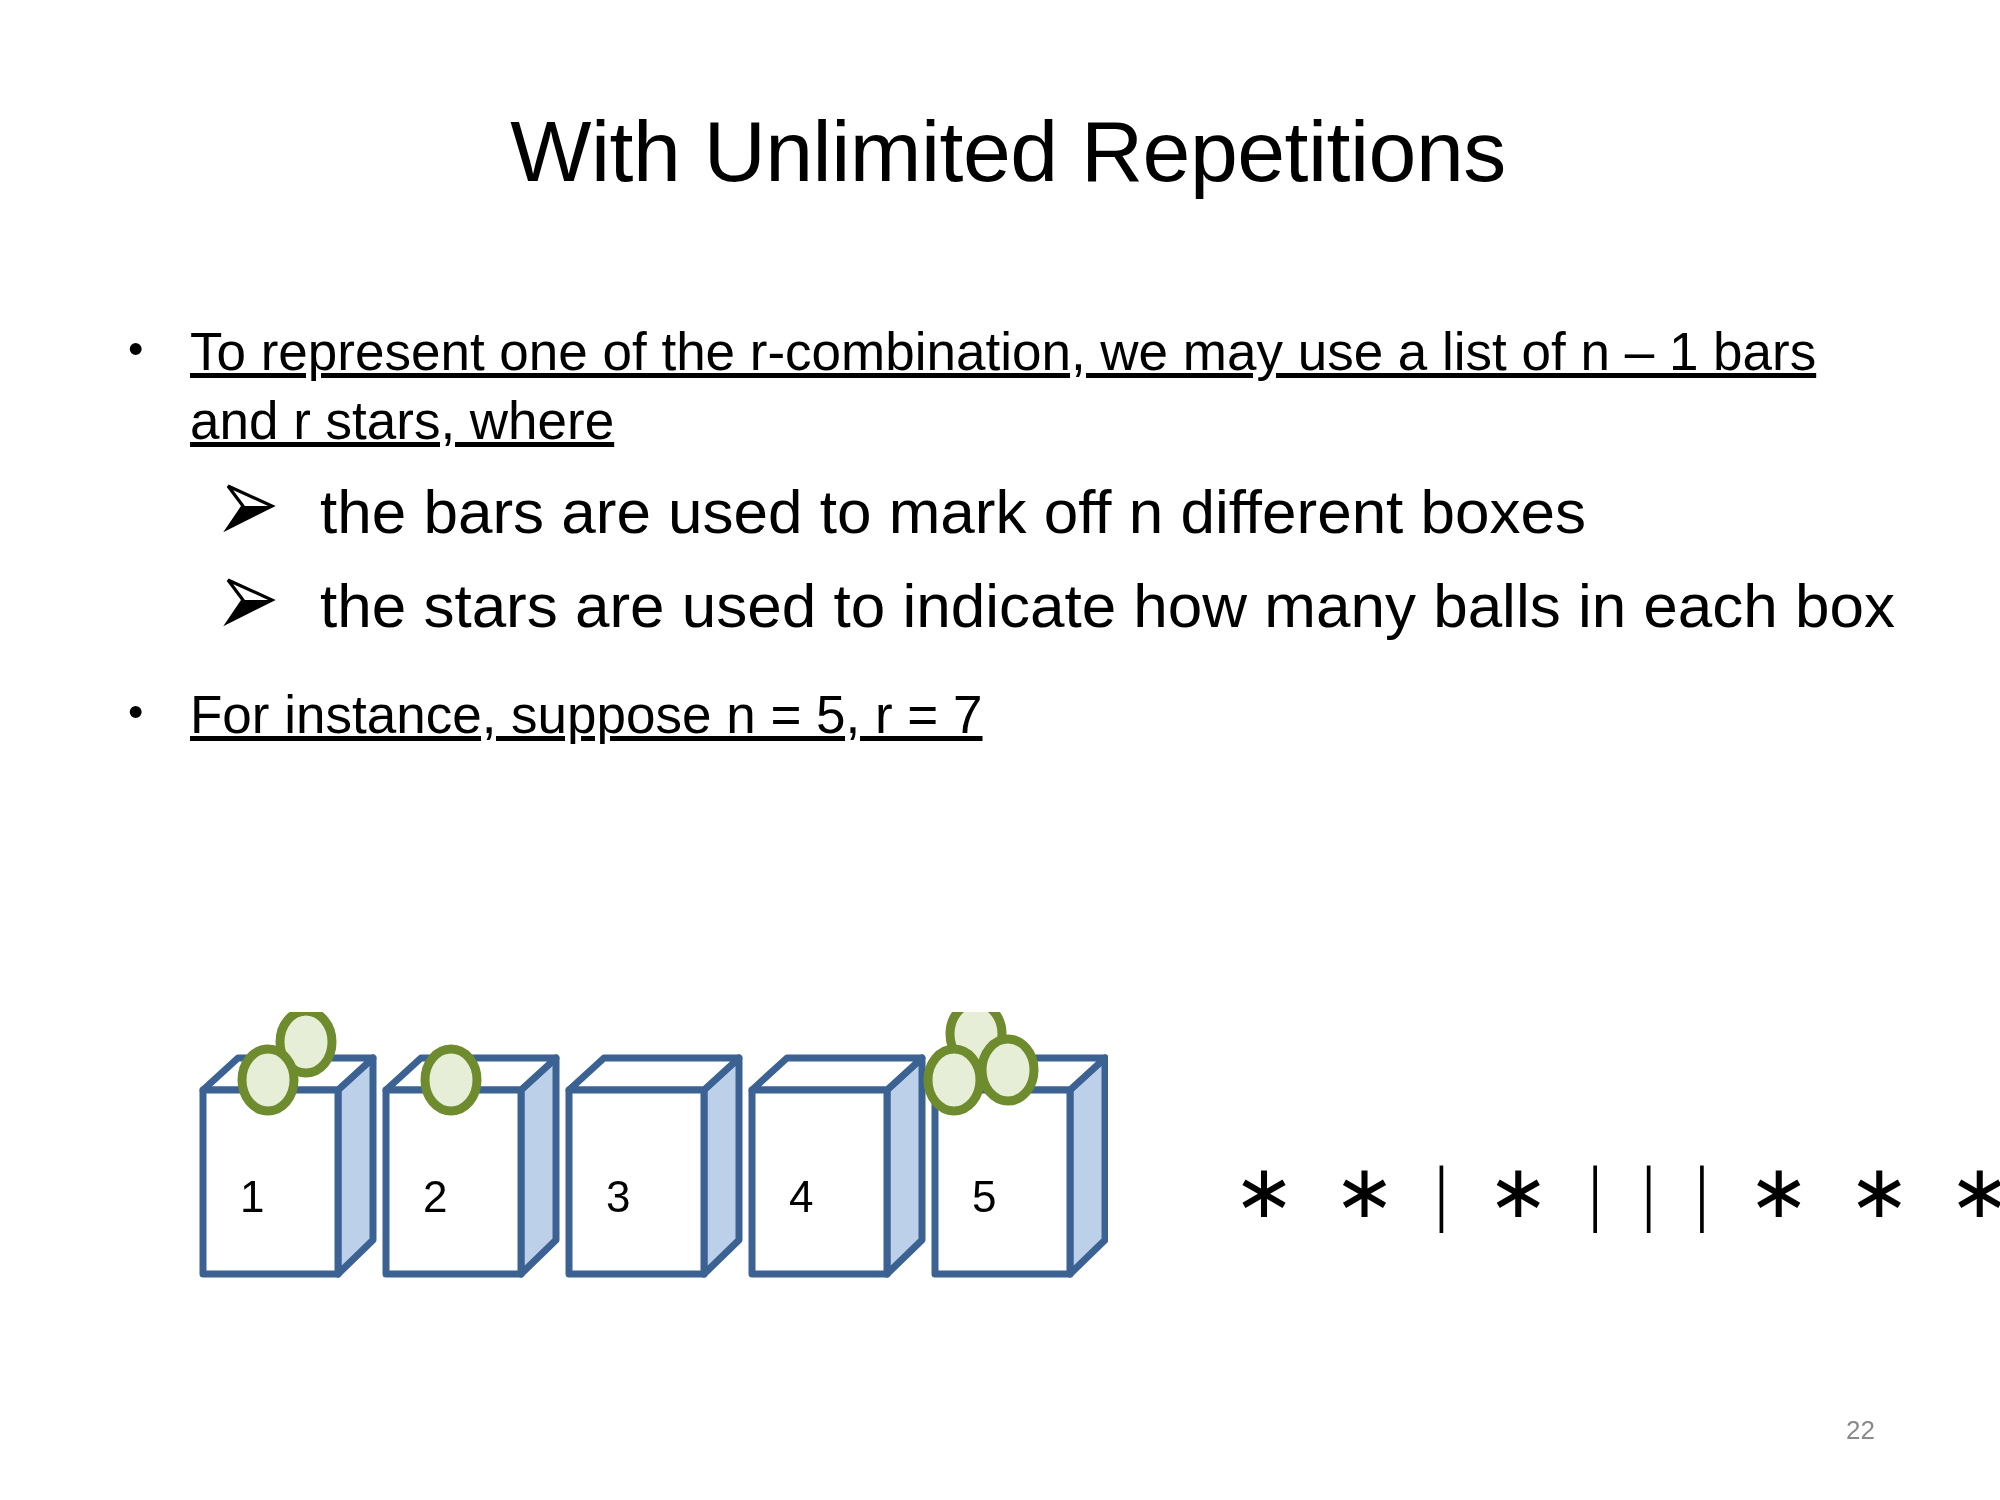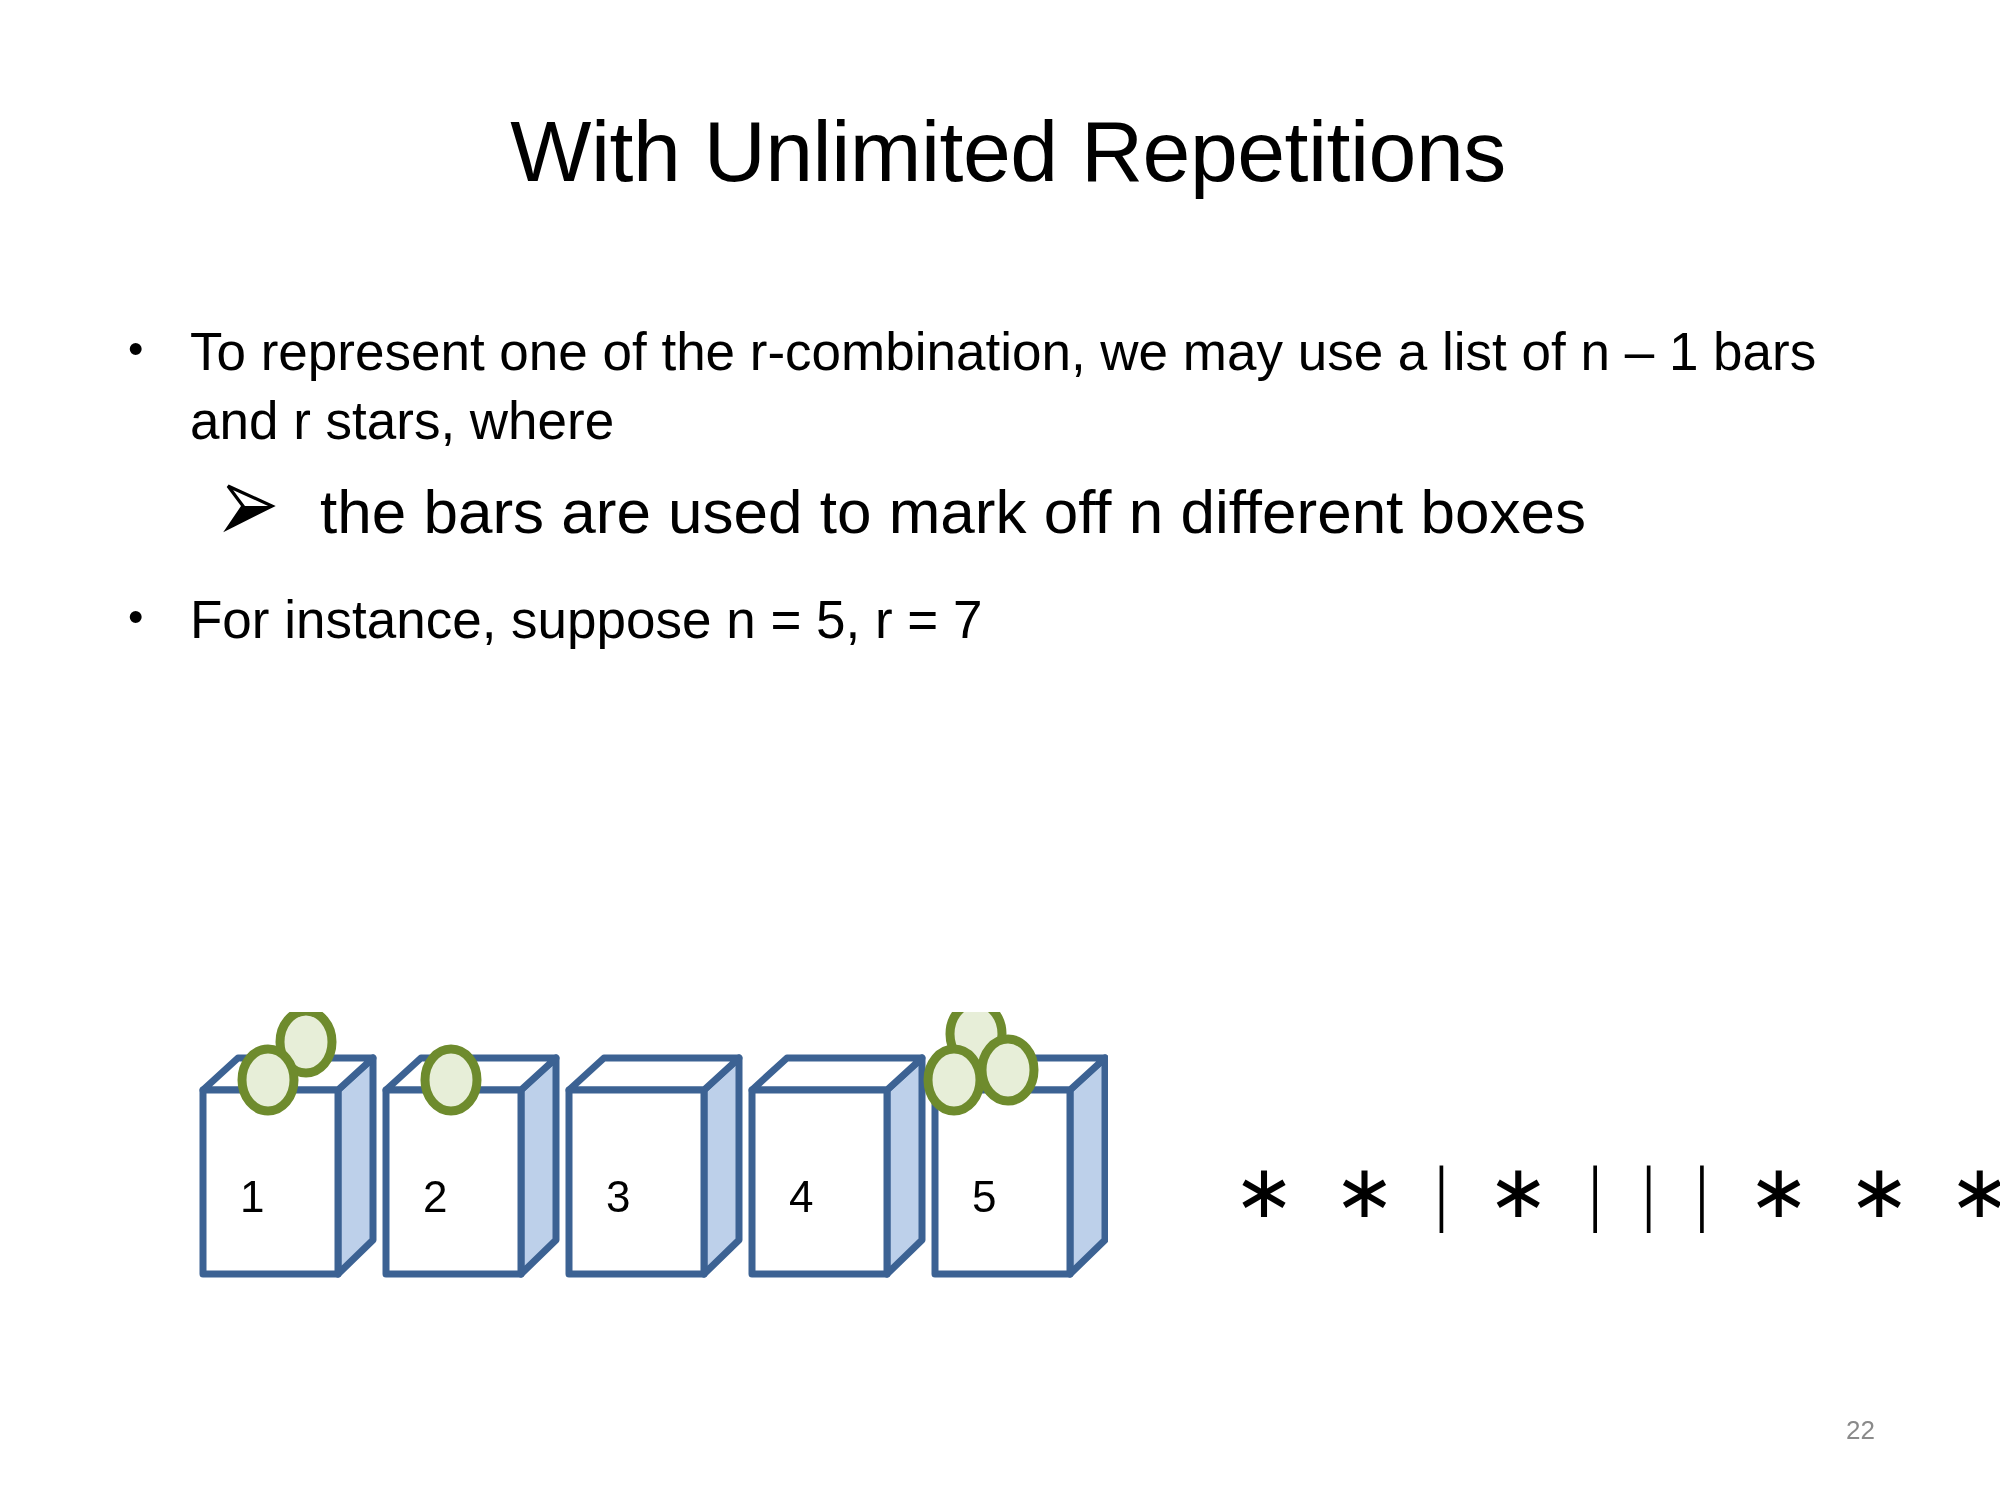--- a/index.html
+++ b/index.html
@@ -60,20 +60,21 @@
     width: 72px;
     font-size: 44px;
     line-height: 1.42;
     text-align: left;
     padding-left: 10px;
     box-sizing: border-box;
   }
   .bullet .btext {
     flex: 1 1 auto;
     max-width: 1640px;
+    text-decoration: underline;
   }
 
   .subgroup {
     margin-left: 104px;
     margin-top: 16px;
     margin-bottom: 18px;
   }
   .subbullet {
     position: relative;
     display: flex;
@@ -149,20 +150,29 @@
       <div class="subbullet">
         <span class="marker">
           <svg class="arrow-svg" width="56" height="56" viewBox="0 0 56 56" aria-hidden="true">
             <path d="M6 8 L50 28 L6 50 L21 28 Z" fill="none" stroke="#000000" stroke-width="3.2" stroke-linejoin="miter"></path>
             <path d="M6 50 L21 28 L50 28 Z" fill="#000000" stroke="none"></path>
           </svg>
         </span>
         <span class="btext">the bars are used to mark off n different boxes</span>
       </div>
 
+      <div class="subbullet">
+        <span class="marker">
+          <svg class="arrow-svg" width="56" height="56" viewBox="0 0 56 56" aria-hidden="true">
+            <path d="M6 8 L50 28 L6 50 L21 28 Z" fill="none" stroke="#000000" stroke-width="3.2" stroke-linejoin="miter"></path>
+            <path d="M6 50 L21 28 L50 28 Z" fill="#000000" stroke="none"></path>
+          </svg>
+        </span>
+        <span class="btext">the stars are used to indicate how many balls in each box</span>
+      </div>
 
     </div>
 
     <div class="bullet spacer-bullet">
       <span class="marker">•</span>
       <span class="btext">For instance,  suppose n = 5,  r = 7</span>
     </div>
 
   </div>
 

